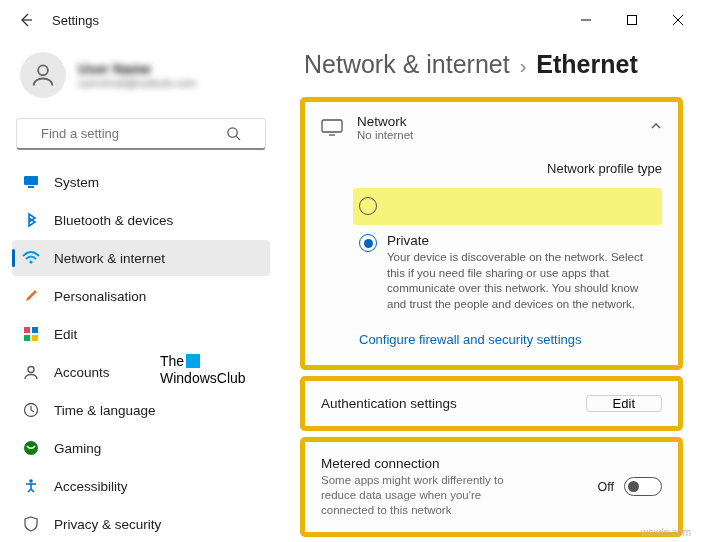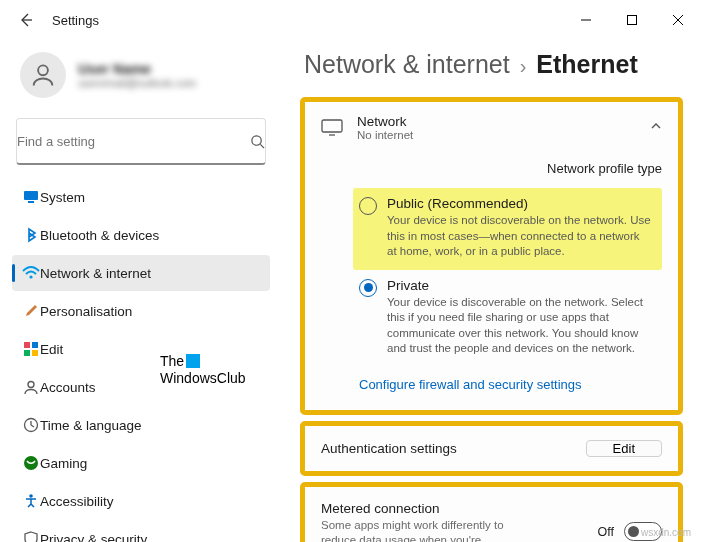--- a/index.html
+++ b/index.html
@@ -9,24 +9,24 @@
     .title { font-size: 13px; margin-left: 6px; }
     .winctrls { margin-left: auto; display: flex; }
     .wc { width: 46px; height: 32px; display: flex; align-items: center; justify-content: center; cursor: pointer; }
     .layout { display: flex; height: calc(100% - 40px); }
     .sidebar { width: 282px; padding: 8px 12px 0 12px; overflow: hidden; }
     .profile { display: flex; align-items: center; gap: 12px; padding: 4px 8px 14px 8px; }
     .avatar { width: 46px; height: 46px; border-radius: 50%; background: #e8e8e8; display: flex; align-items: center; justify-content: center; }
     .profile-text { filter: blur(3px); }
     .profile-name { font-size: 14px; font-weight: 600; }
     .profile-email { font-size: 11px; color: #666; }
-    .search { margin: 6px 4px 14px 4px; height: 47px; border: 1px solid #ddd; border-bottom: 2px solid #888; border-radius: 4px; display: flex; align-items: center; padding: 0 0; }
+    .search { margin: 6px 4px 14px 4px; height: 32px; border: 1px solid #ddd; border-bottom: 2px solid #888; border-radius: 4px; display: flex; align-items: center; padding: 0 24px; }
     .search input { border: none; outline: none; flex: 1; font-size: 13px; background: transparent; }
     .nav { display: flex; flex-direction: column; gap: 2px; position: relative; }
-    .nav-item { display: flex; align-items: center; gap: 0; height: 36px; padding: 0 10px; border-radius: 4px; cursor: pointer; font-size: 13.5px; text-align: center; }
+    .nav-item { display: flex; align-items: center; gap: 14px; height: 36px; padding: 0 10px; border-radius: 4px; cursor: pointer; font-size: 13.5px; text-align: center; }
     .nav-item.active { background: #eaeaea; }
     .nav-item.active::before { content: ""; position: absolute; left: 0px; width: 3px; height: 18px; background: #0067c0; border-radius: 2px; }
     .ico { width: 18px; height: 18px; display: flex; align-items: center; justify-content: center; }
     .watermark { position: absolute; left: 160px; top: 352px; font-size: 14px; line-height: 17px; color: #000; z-index: 5; pointer-events: none; }
     .watermark .sq { display:inline-block; width:14px; height:14px; background:#00a2ed; transform: translateY(2px); margin-left:2px;}
     .main { flex: 1; padding: 10px 18px 0 18px; overflow: hidden; }
     .breadcrumb { display: flex; align-items: baseline; gap: 10px; font-size: 25px; margin: 0 0 18px 4px; }
     .bcrumb-a { font-weight: 400; color: #5a5a5a; cursor: pointer; }
     .bcrumb-sep { color: #888; font-size: 20px; }
     .bcrumb-b { font-weight: 600; }
@@ -222,24 +222,20 @@
           <div class="card-sub">No internet</div>
         </div>
         <span class="chev"><svg width="12" height="12">
               <path d="M2 8l4-4 4 4" fill="none" stroke="#555" stroke-width="1.4"></path>
             </svg></span>
       </div>
       <div class="card-body">
         <div class="section-label">Network profile type</div>
         <div class="radio-block hl">
           <div class="radio-circle"></div>
-          <div>
-            <div class="rb-title">Public (Recommended)</div>
-            <div class="rb-desc">Your device is not discoverable on the network. Use this in most cases—when connected to a network at home, work, or in a public place.</div>
-          </div>
         </div>
         <div class="radio-block">
           <div class="radio-circle sel"></div>
           <div>
             <div class="rb-title">Private</div>
             <div class="rb-desc">Your device is discoverable on the network. Select this if you need file sharing or use apps that communicate over this network. You should know and trust the people and devices on the network.</div>
           </div>
         </div>
         <span class="link">Configure firewall and security settings</span>
       </div>

